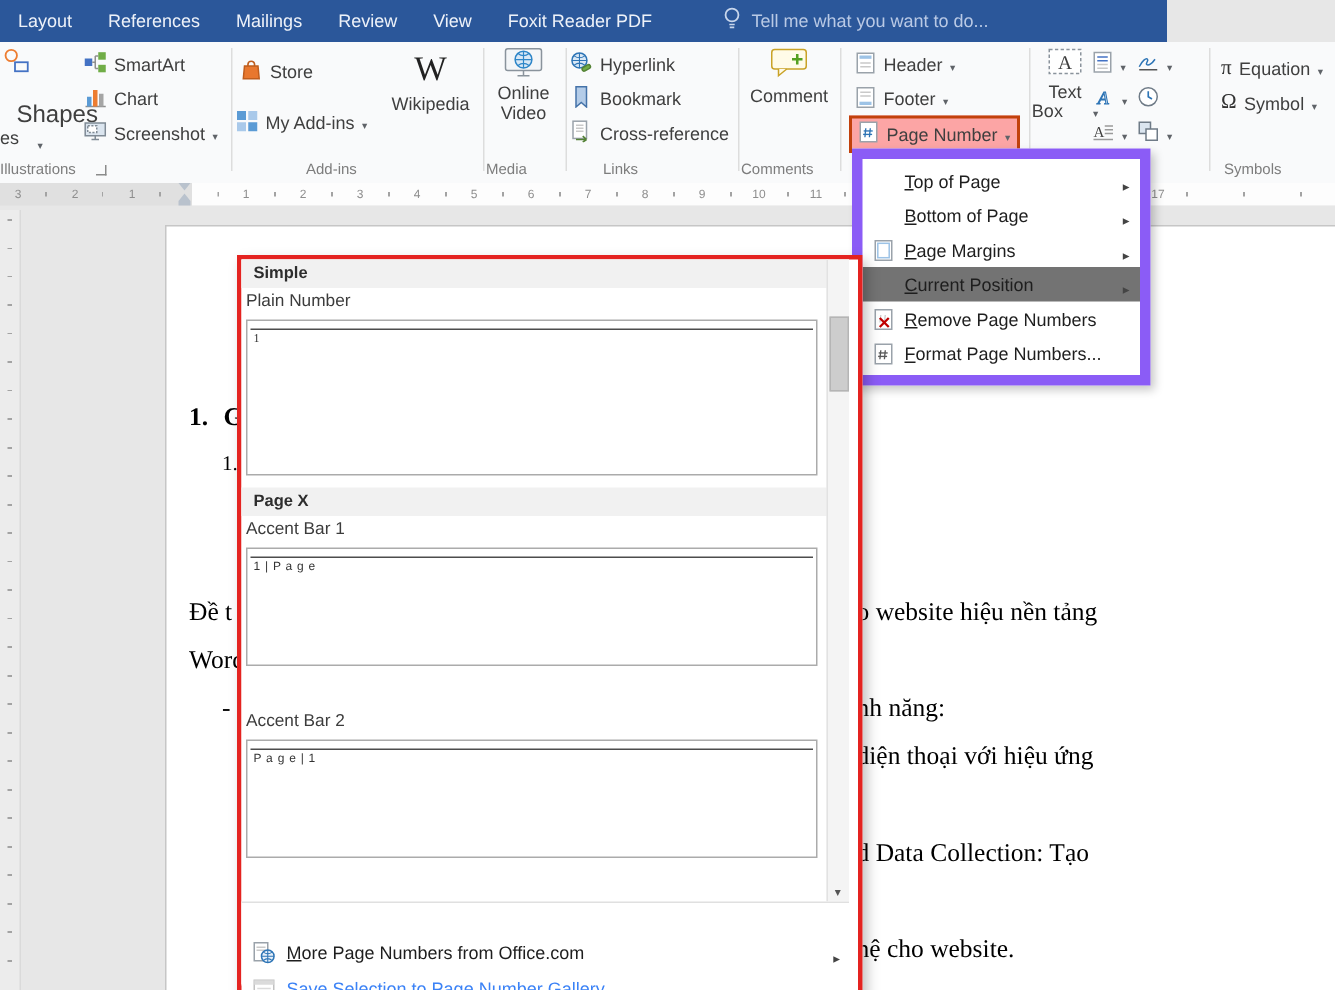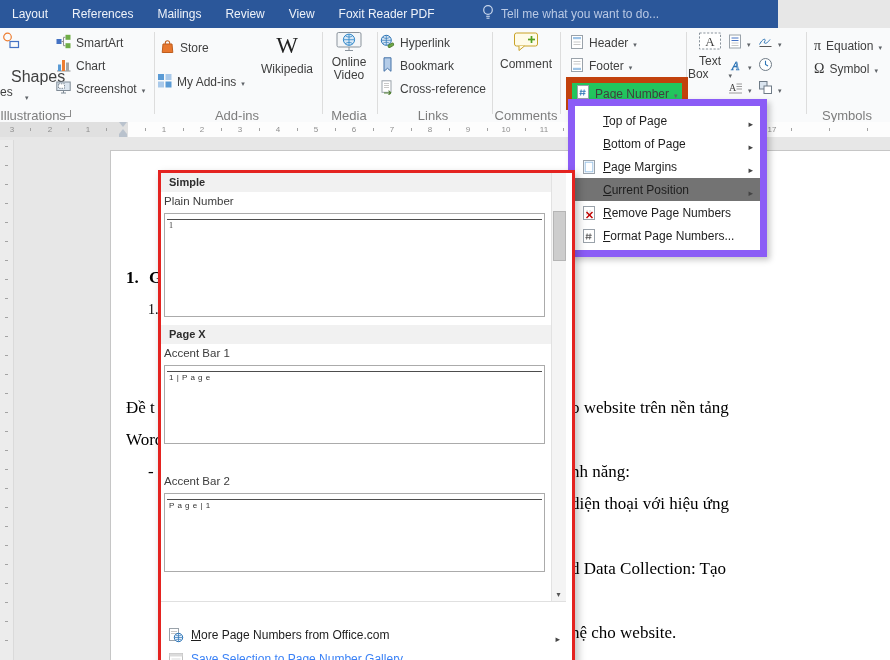--- a/index.html
+++ b/index.html
@@ -8,26 +8,26 @@
   .abs{position:absolute}
   u{text-decoration:underline}
   
   .titlebar{position:absolute;left:0;top:0;width:778px;height:28px;background:#2b579a;display:flex}
   .rtab{display:flex;align-items:center;padding:0 12px;font-size:12px;color:#eef2f9;white-space:nowrap}
   .tellme{position:absolute;left:482px;top:0;height:28px;display:flex;align-items:center;gap:7px;
           font-size:12px;color:#b9c9e5;white-space:nowrap}
   
   .ribbon{position:absolute;left:0;top:28px;width:890px;height:94px;background:#f9fafb;border-bottom:1px solid #d2d2d2}
   .vsep{position:absolute;top:4px;height:82px;width:1px;background:#dddddd}
-  .grp{position:absolute;top:80px;font-size:13px;color:#7d7d7d;text-align:center;white-space:nowrap}
+  .grp{position:absolute;top:80px;font-size:10px;color:#7d7d7d;white-space:nowrap}
   .btn{position:absolute;display:flex;align-items:center;gap:5px;height:18px;font-size:12px;white-space:nowrap}
   .bigbtn{position:absolute;display:flex;flex-direction:column;align-items:center;font-size:12px;white-space:nowrap}
   .dd-ar::after{content:"▾";font-size:7px;color:#5f6368;line-height:1}
   .sub-ar::after{content:"▸";font-size:9px;color:#444;line-height:1}
-  .pressed{background:#22c55e;border:6px solid #c2410c;padding:0 4px;height:21px}
+  .pressed{background:#fca5a5;border:2px solid #c2410c;padding:0 4px;height:21px}
   .glyph{font-family:"Liberation Serif",serif}
   .lbl{color:#3f3f3f}
   .ln13{line-height:13px}
   
   .ruler{position:absolute;left:0;top:122px;width:890px;height:15px;background:#e0e0e0}
   .ruler .white{position:absolute;left:128px;top:0;width:762px;height:15px;background:#fdfdfd}
   .rnum{position:absolute;top:2.5px;font-size:8px;color:#8e8e8e;transform:translateX(-50%)}
   .ticks{position:absolute;top:6px;height:3px;background:repeating-linear-gradient(90deg,#a3a3a3 0 1px,transparent 1px 38px)}
   .vruler{position:absolute;left:0;top:140px;width:13px;height:520px;background:#ececec;border-right:1px solid #dadada}
   .vticks{position:absolute;left:5px;top:6px;width:3px;height:505px;background:repeating-linear-gradient(180deg,#a3a3a3 0 1px,transparent 1px 19px)}
@@ -357,21 +357,21 @@
 </div>
 <div class="vruler">
   <div class="vticks"></div>
 </div>
 
 <div class="page"></div>
 <span class="doctext" style="left:126px;top:268px;font-weight:700">1.</span>
 <span class="doctext" style="left:149px;top:268px;font-weight:700">G</span>
 <span class="doctext" style="left:148px;top:302px;font-size:14px">1.</span>
 <span class="doctext" style="left:126px;top:398px">Đề t</span>
-<span class="doctext" style="left:571px;top:398px">o website trên nền tảng</span>
+<span class="doctext" style="left:571px;top:398px">o website hiệu nền tảng</span>
 <span class="doctext" style="left:126px;top:430px">Word</span>
 <span class="doctext" style="left:148px;top:462px">-</span>
 <span class="doctext" style="left:571px;top:462px">nh năng:</span>
 <span class="doctext" style="left:571px;top:494px">diện thoại với hiệu ứng</span>
 <span class="doctext" style="left:571px;top:559px">d Data Collection: Tạo</span>
 <span class="doctext" style="left:571px;top:623px">hệ cho website.</span>
 
 <div class="menu">
   <div class="mi">
     <span class="mi-icon"></span>

